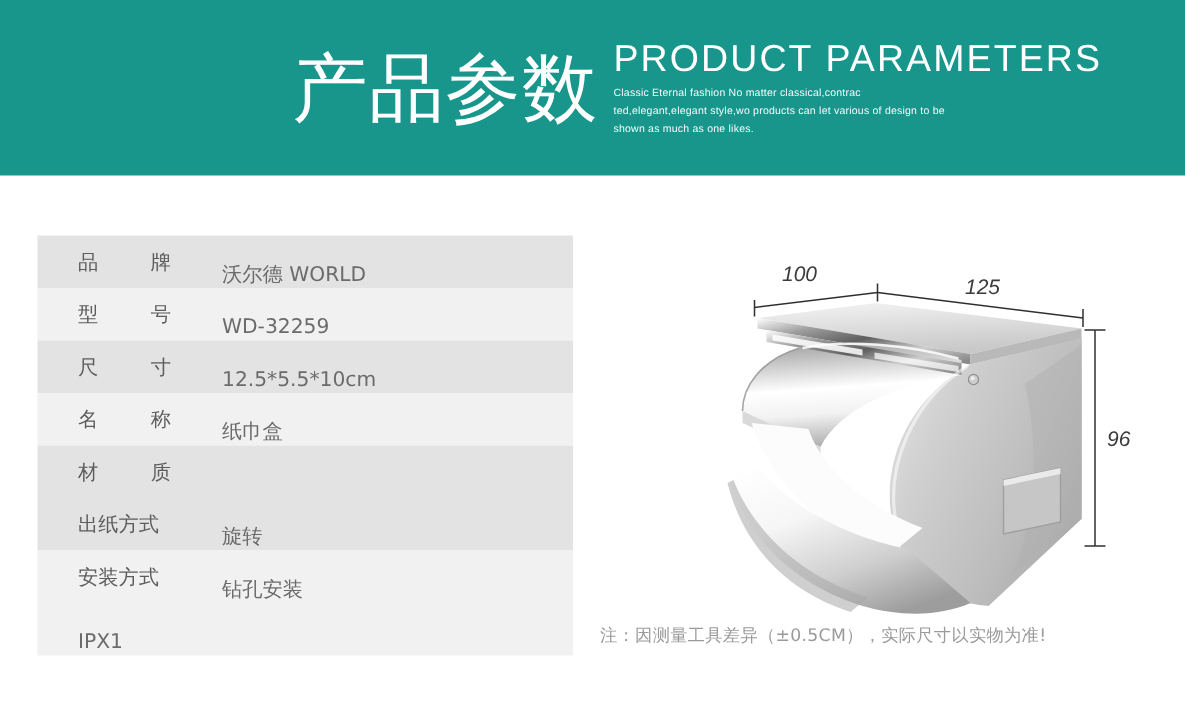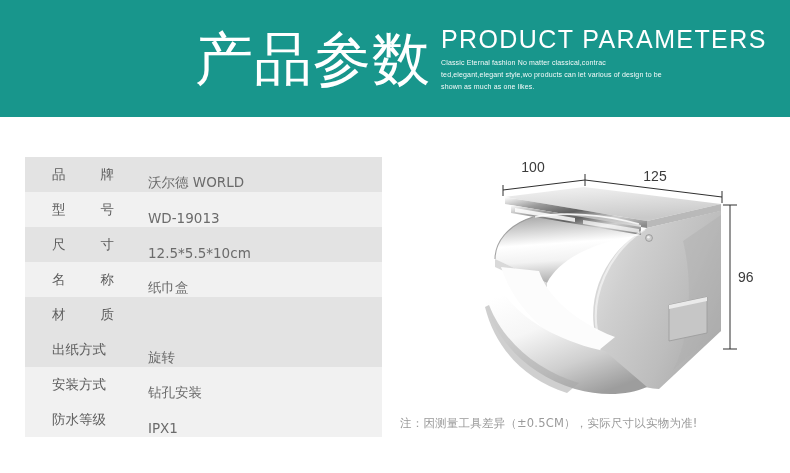--- a/index.html
+++ b/index.html
@@ -15,21 +15,21 @@
   .banner {
     position:absolute; left:0; top:0; width:790px; height:117px;
     background:#18968c;
   }
   .banner-inner {
     position:absolute; left:195px; top:0; height:117px;
     display:flex; align-items:center;
   }
   .title-cn {
     color:#ffffff;
-    font-size:58px;
+    font-size:50px;
     font-weight:300;
     letter-spacing:1px;
     line-height:1;
     white-space:nowrap;
     font-family:"DejaVu Sans", sans-serif;
   }
   .title-right {
     margin-left:10px;
     display:flex; flex-direction:column; justify-content:center;
     padding-top:2px;
@@ -84,22 +84,22 @@
   .spec-value {
     color:#6b6b6b;
     font-size:13.5px;
     font-family:"DejaVu Sans", sans-serif;
     white-space:nowrap;
     margin-top:16px;
   }
 
   
   .product-area {
-    position:absolute; left:455px; top:155px;
-    width:320px; height:260px;
+    position:absolute; left:455px; top:170px;
+    width:320px; height:260px;font-style:italic;
   }
   .product-svg { display:block; }
 
   .dim-text {
     font-family:"Liberation Sans", sans-serif;
     font-size:14px;
     fill:#3b3b3b;
   }
 
   
@@ -140,21 +140,21 @@
         <span>牌</span>
       </div>
       <div class="spec-value">沃尔德 WORLD</div>
     </div>
 
     <div class="spec-row even">
       <div class="spec-label spaced">
         <span>型</span>
         <span>号</span>
       </div>
-      <div class="spec-value">WD-19013</div>
+      <div class="spec-value">WD-32259</div>
     </div>
 
     <div class="spec-row odd">
       <div class="spec-label spaced">
         <span>尺</span>
         <span>寸</span>
       </div>
       <div class="spec-value">12.5*5.5*10cm</div>
     </div>
 
@@ -177,21 +177,20 @@
       <div class="spec-label">出纸方式</div>
       <div class="spec-value">旋转</div>
     </div>
 
     <div class="spec-row even">
       <div class="spec-label">安装方式</div>
       <div class="spec-value">钻孔安装</div>
     </div>
 
     <div class="spec-row even">
-      <div class="spec-label">防水等级</div>
       <div class="spec-value">IPX1</div>
     </div>
 
   </div>
 
   <div class="product-area">
     <svg class="product-svg" width="320" height="260" viewBox="0 0 320 260">
       <defs>
         <linearGradient id="gTop" x1="0" y1="0" x2="0.3" y2="1">
           <stop offset="0%" stop-color="#f4f4f4"></stop>

